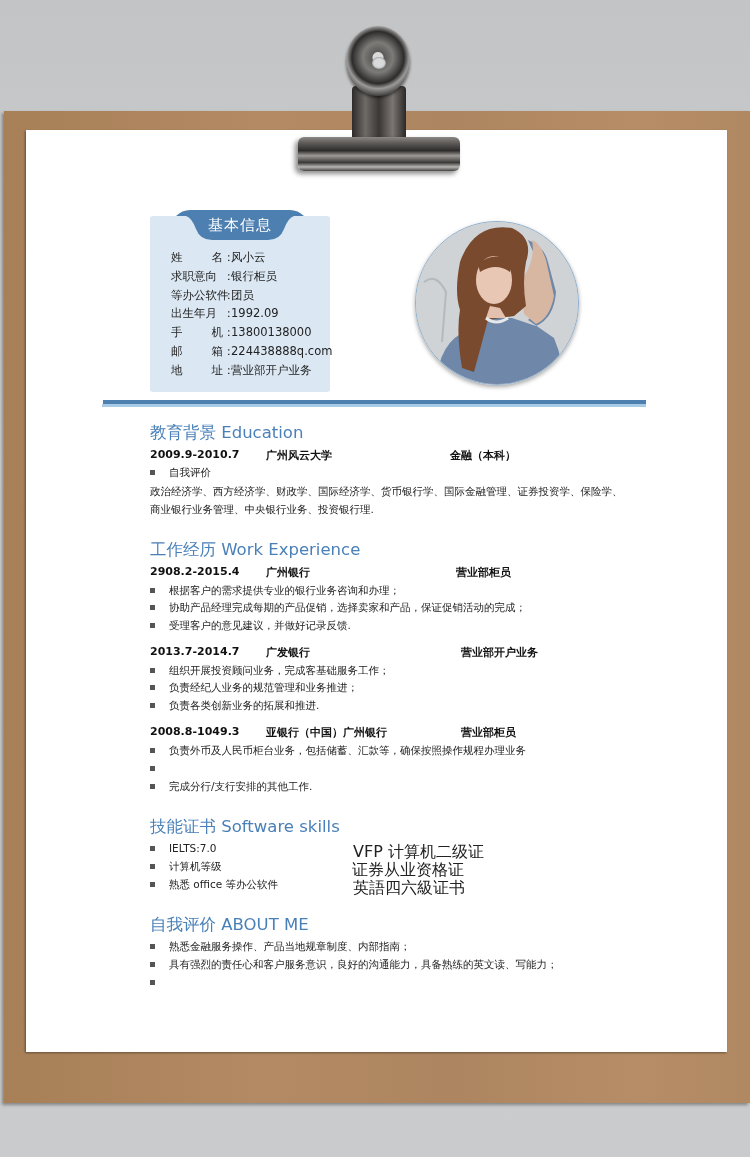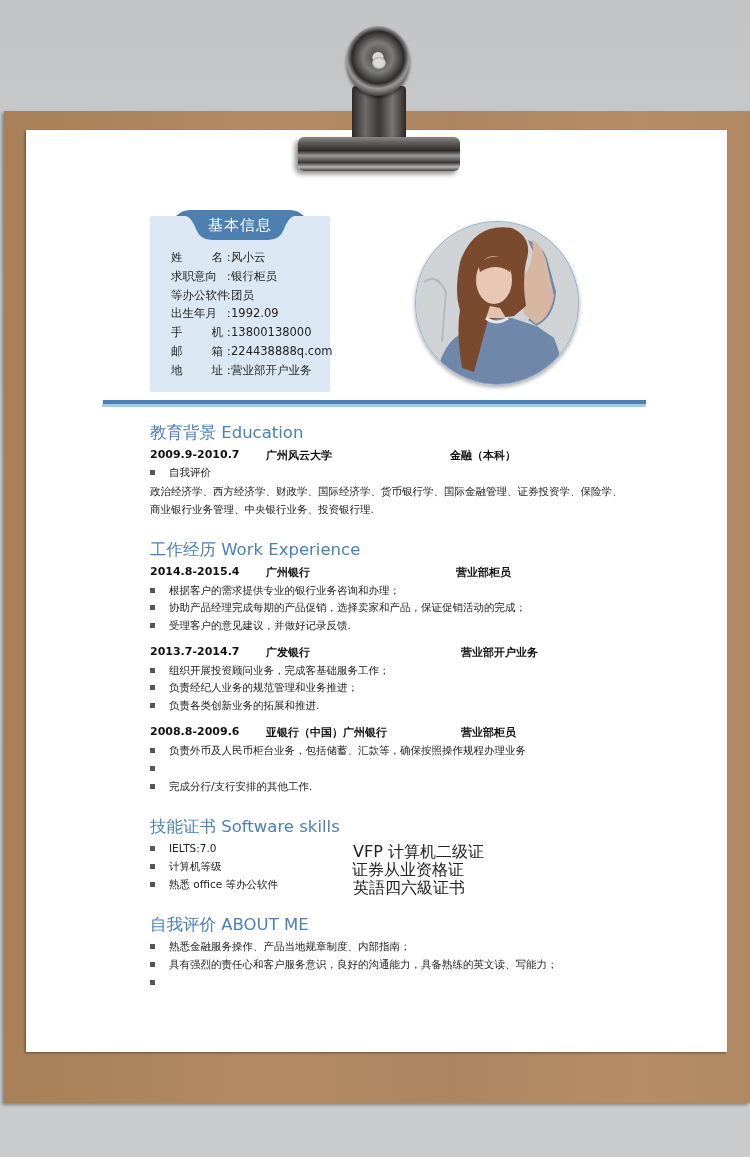--- a/index.html
+++ b/index.html
@@ -190,39 +190,39 @@
   <span style="left:116px">广州风云大学</span>
   <span style="left:300px">金融（本科）</span>
 </div>
 <div class="bullet-row" style="top:466px"><span class="sq"></span><span>自我评价</span></div>
 <div class="text-row" style="top:485px">政治经济学、西方经济学、财政学、国际经济学、货币银行学、国际金融管理、证券投资学、保险学、</div>
 <div class="text-row" style="top:503px">商业银行业务管理、中央银行业务、投资银行理.</div>
 
 <div class="section-title" style="top:539px">工作经历 Work Experience</div>
 
 <div class="entry-head" style="top:565px">
-  <span style="left:0">2014.8-2015.4</span>
+  <span style="left:0">2908.2-2015.4</span>
   <span style="left:116px">广州银行</span>
   <span style="left:306px">营业部柜员</span>
 </div>
 <div class="bullet-row" style="top:584px"><span class="sq"></span><span>根据客户的需求提供专业的银行业务咨询和办理；</span></div>
 <div class="bullet-row" style="top:601px"><span class="sq"></span><span>协助产品经理完成每期的产品促销，选择卖家和产品，保证促销活动的完成；</span></div>
 <div class="bullet-row" style="top:619px"><span class="sq"></span><span>受理客户的意见建议，并做好记录反馈.</span></div>
 
 <div class="entry-head" style="top:645px">
   <span style="left:0">2013.7-2014.7</span>
   <span style="left:116px">广发银行</span>
   <span style="left:311px">营业部开户业务</span>
 </div>
 <div class="bullet-row" style="top:664px"><span class="sq"></span><span>组织开展投资顾问业务，完成客基础服务工作；</span></div>
 <div class="bullet-row" style="top:681px"><span class="sq"></span><span>负责经纪人业务的规范管理和业务推进；</span></div>
 <div class="bullet-row" style="top:699px"><span class="sq"></span><span>负责各类创新业务的拓展和推进.</span></div>
 
 <div class="entry-head" style="top:725px">
-  <span style="left:0">2008.8-2009.6</span>
+  <span style="left:0">2008.8-1049.3</span>
   <span style="left:116px">亚银行（中国）广州银行</span>
   <span style="left:311px">营业部柜员</span>
 </div>
 <div class="bullet-row" style="top:744px"><span class="sq"></span><span>负责外币及人民币柜台业务，包括储蓄、汇款等，确保按照操作规程办理业务</span></div>
 <div class="bullet-row" style="top:762px"><span class="sq"></span></div>
 <div class="bullet-row" style="top:780px"><span class="sq"></span><span>完成分行/支行安排的其他工作.</span></div>
 
 <div class="section-title" style="top:816px">技能证书 Software skills</div>
 <div class="bullet-row" style="top:842px"><span class="sq"></span><span>IELTS:7.0</span></div>
 <div class="skill-col2" style="left:353px; top:842px">VFP 计算机二级证</div>

